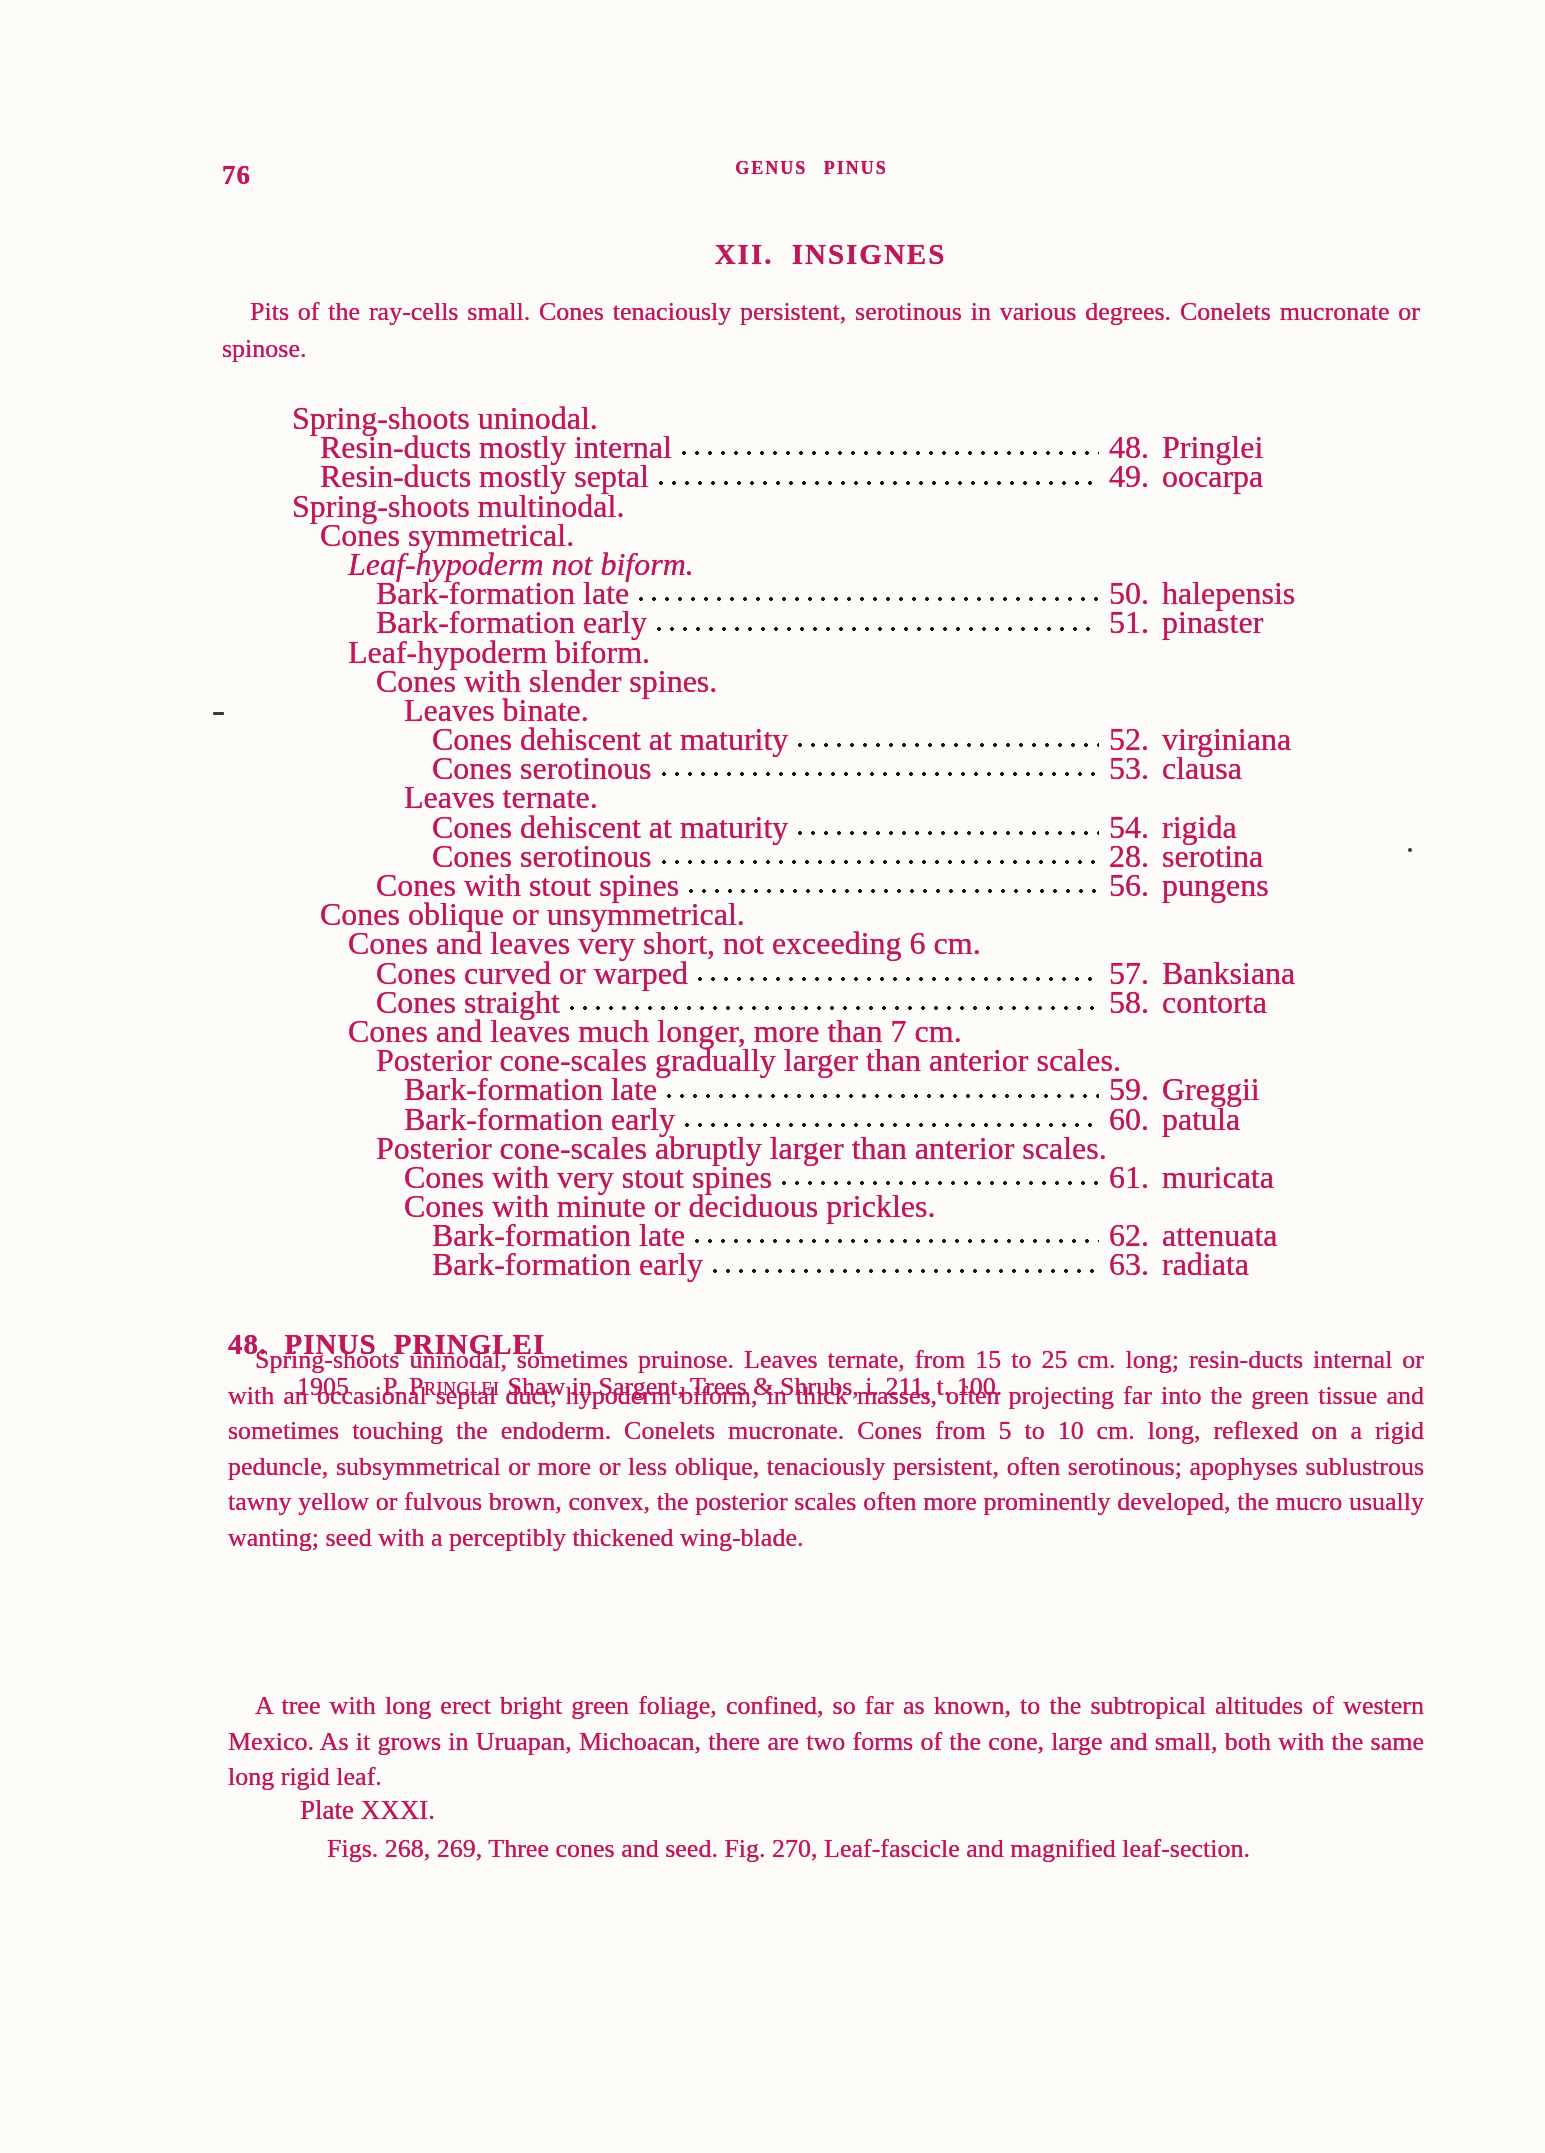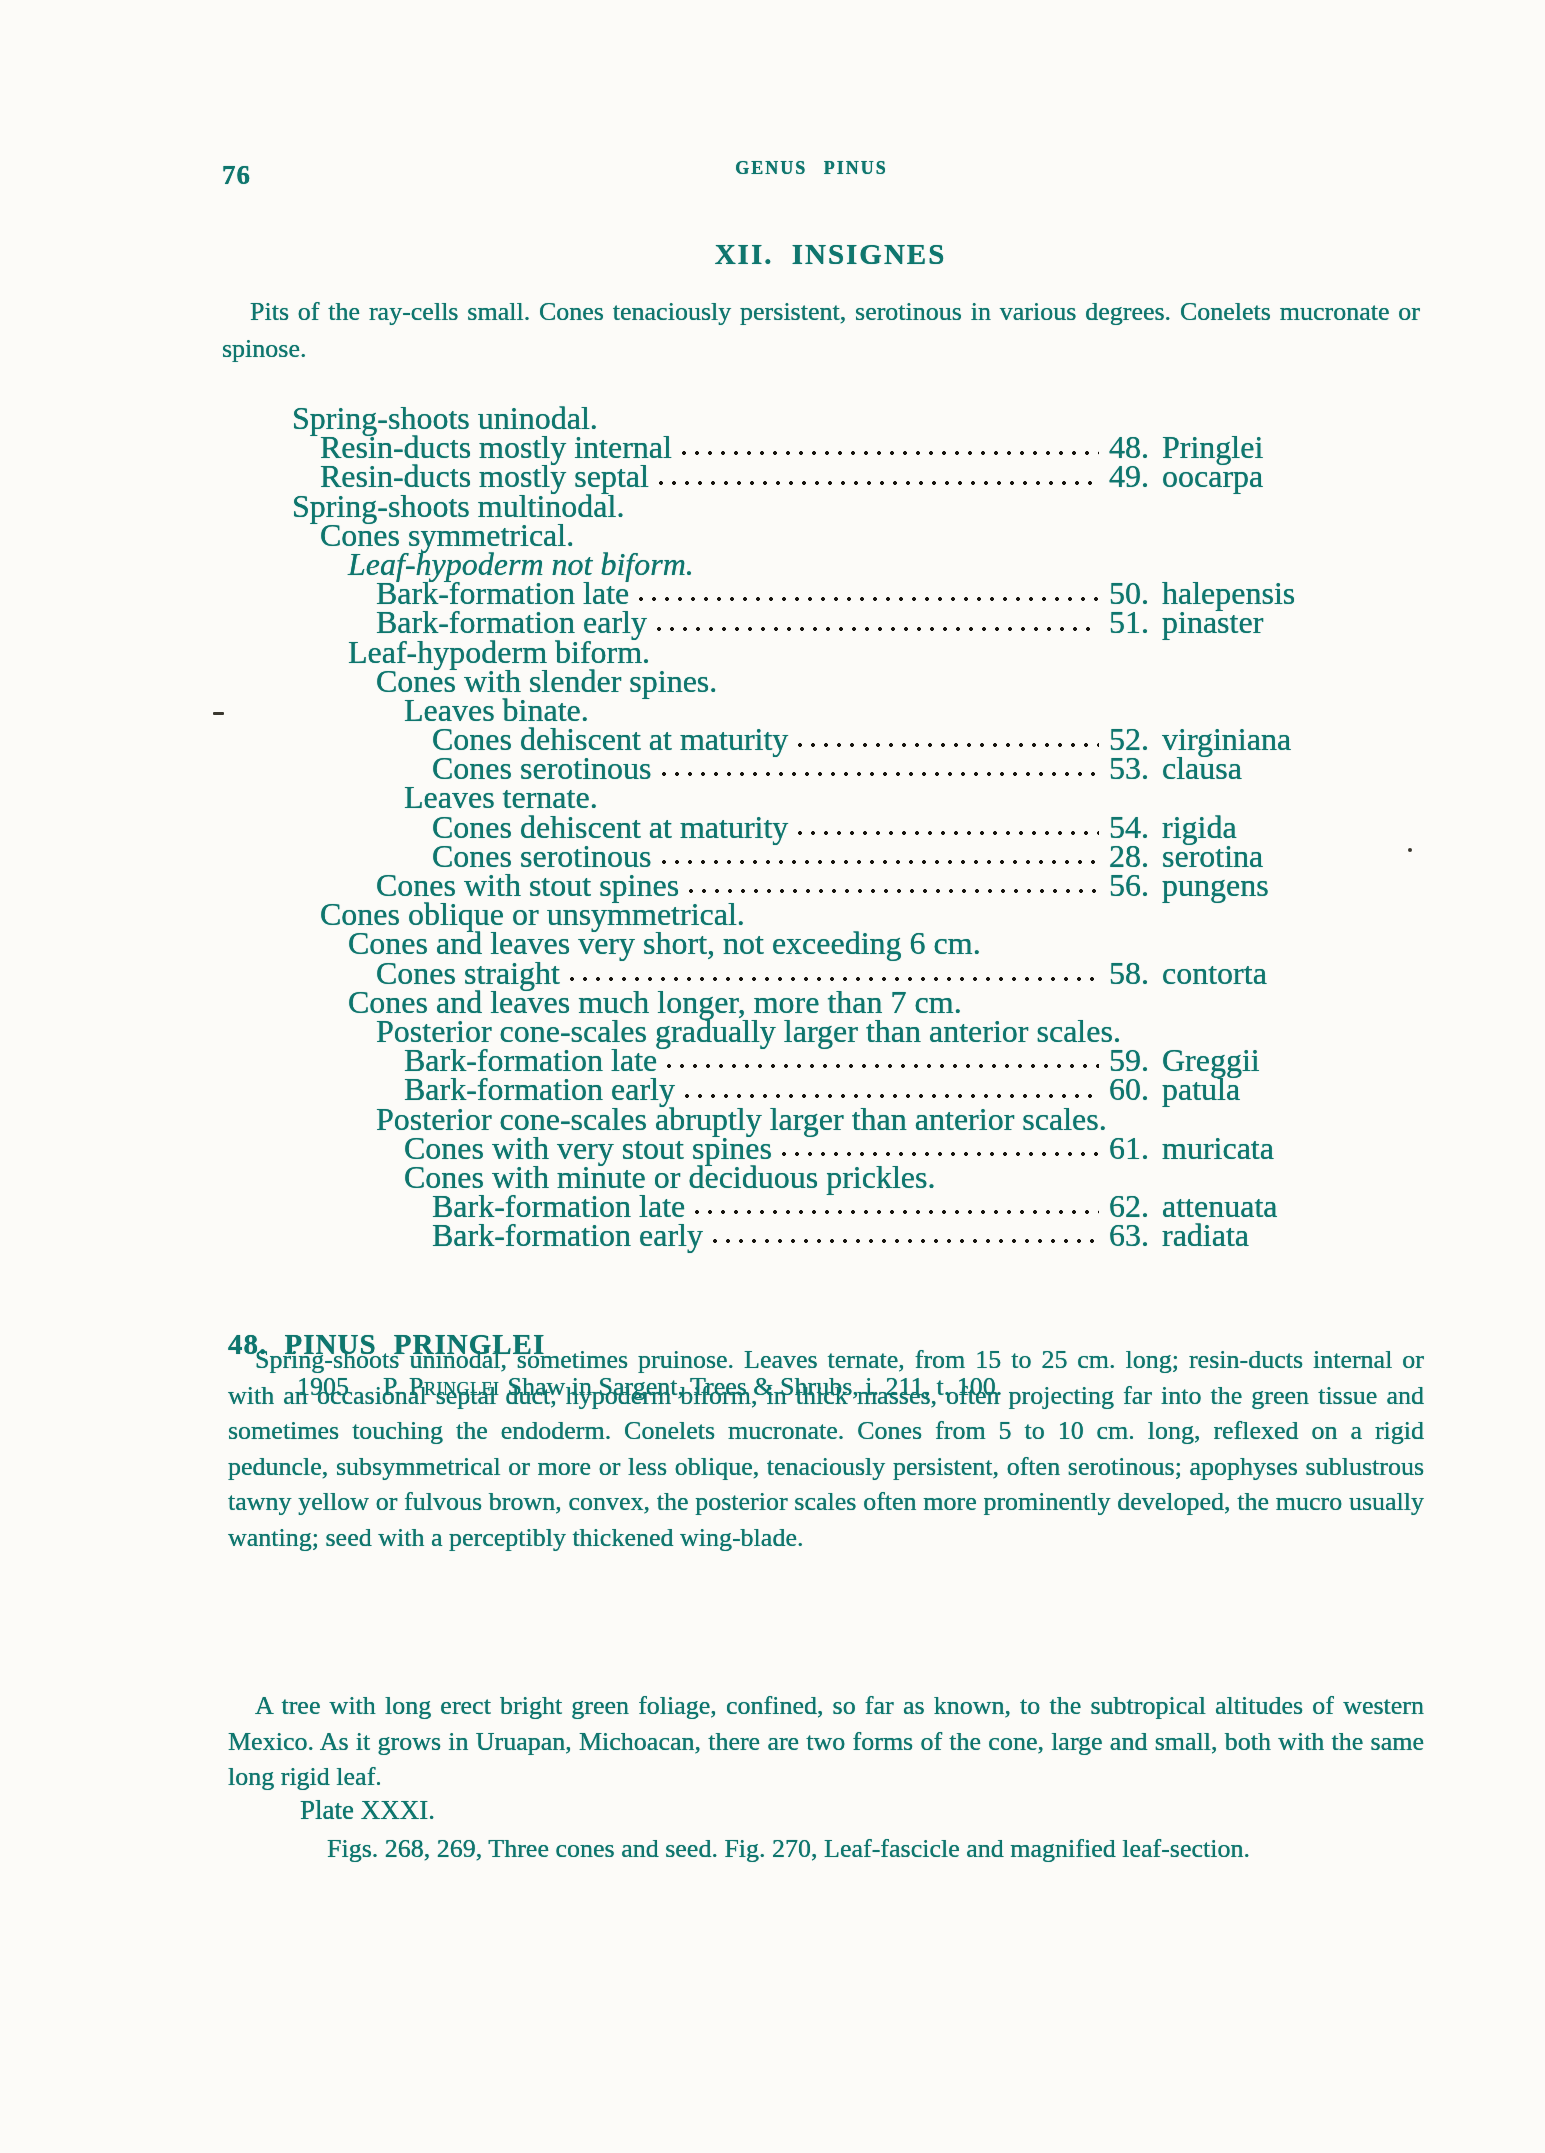--- a/index.html
+++ b/index.html
@@ -1,20 +1,20 @@
 <!DOCTYPE html>
 <html><head>
 <meta charset="utf-8">
 <style>
   html,body{margin:0;padding:0;background:#e8e8e8;}
   .page{
     position:relative;
     width:1545px;height:2153px;
     background:#fcfbf8;
-    color:#0f766e;
+    color:#be185d;
     font-family:"Liberation Serif", serif;
     text-shadow:0 0 0.8px currentColor;
     overflow:hidden;
   }
   .pagenum{
     position:absolute;top:160px;left:222px;
     font-size:27px;font-weight:bold;letter-spacing:1px;
   }
   .runhead{
     position:absolute;top:158px;left:0;width:1545px;
@@ -209,20 +209,26 @@
         <span class="key-num"></span>
         <span class="key-name"></span>
       </div>
       <div class="key-row" style="padding-left: 56px;">
         <span class="key-label">Cones and leaves very short, not exceeding 6 cm.</span>
 
         <span class="key-num"></span>
         <span class="key-name"></span>
       </div>
       <div class="key-row has-leader" style="padding-left: 84px;">
+        <span class="key-label">Cones curved or warped</span>
+        <span class="key-leader"></span>
+        <span class="key-num">57.</span>
+        <span class="key-name">Banksiana</span>
+      </div>
+      <div class="key-row has-leader" style="padding-left: 84px;">
         <span class="key-label">Cones straight</span>
         <span class="key-leader"></span>
         <span class="key-num">58.</span>
         <span class="key-name">contorta</span>
       </div>
       <div class="key-row" style="padding-left: 56px;">
         <span class="key-label">Cones and leaves much longer, more than 7 cm.</span>
 
         <span class="key-num"></span>
         <span class="key-name"></span>

